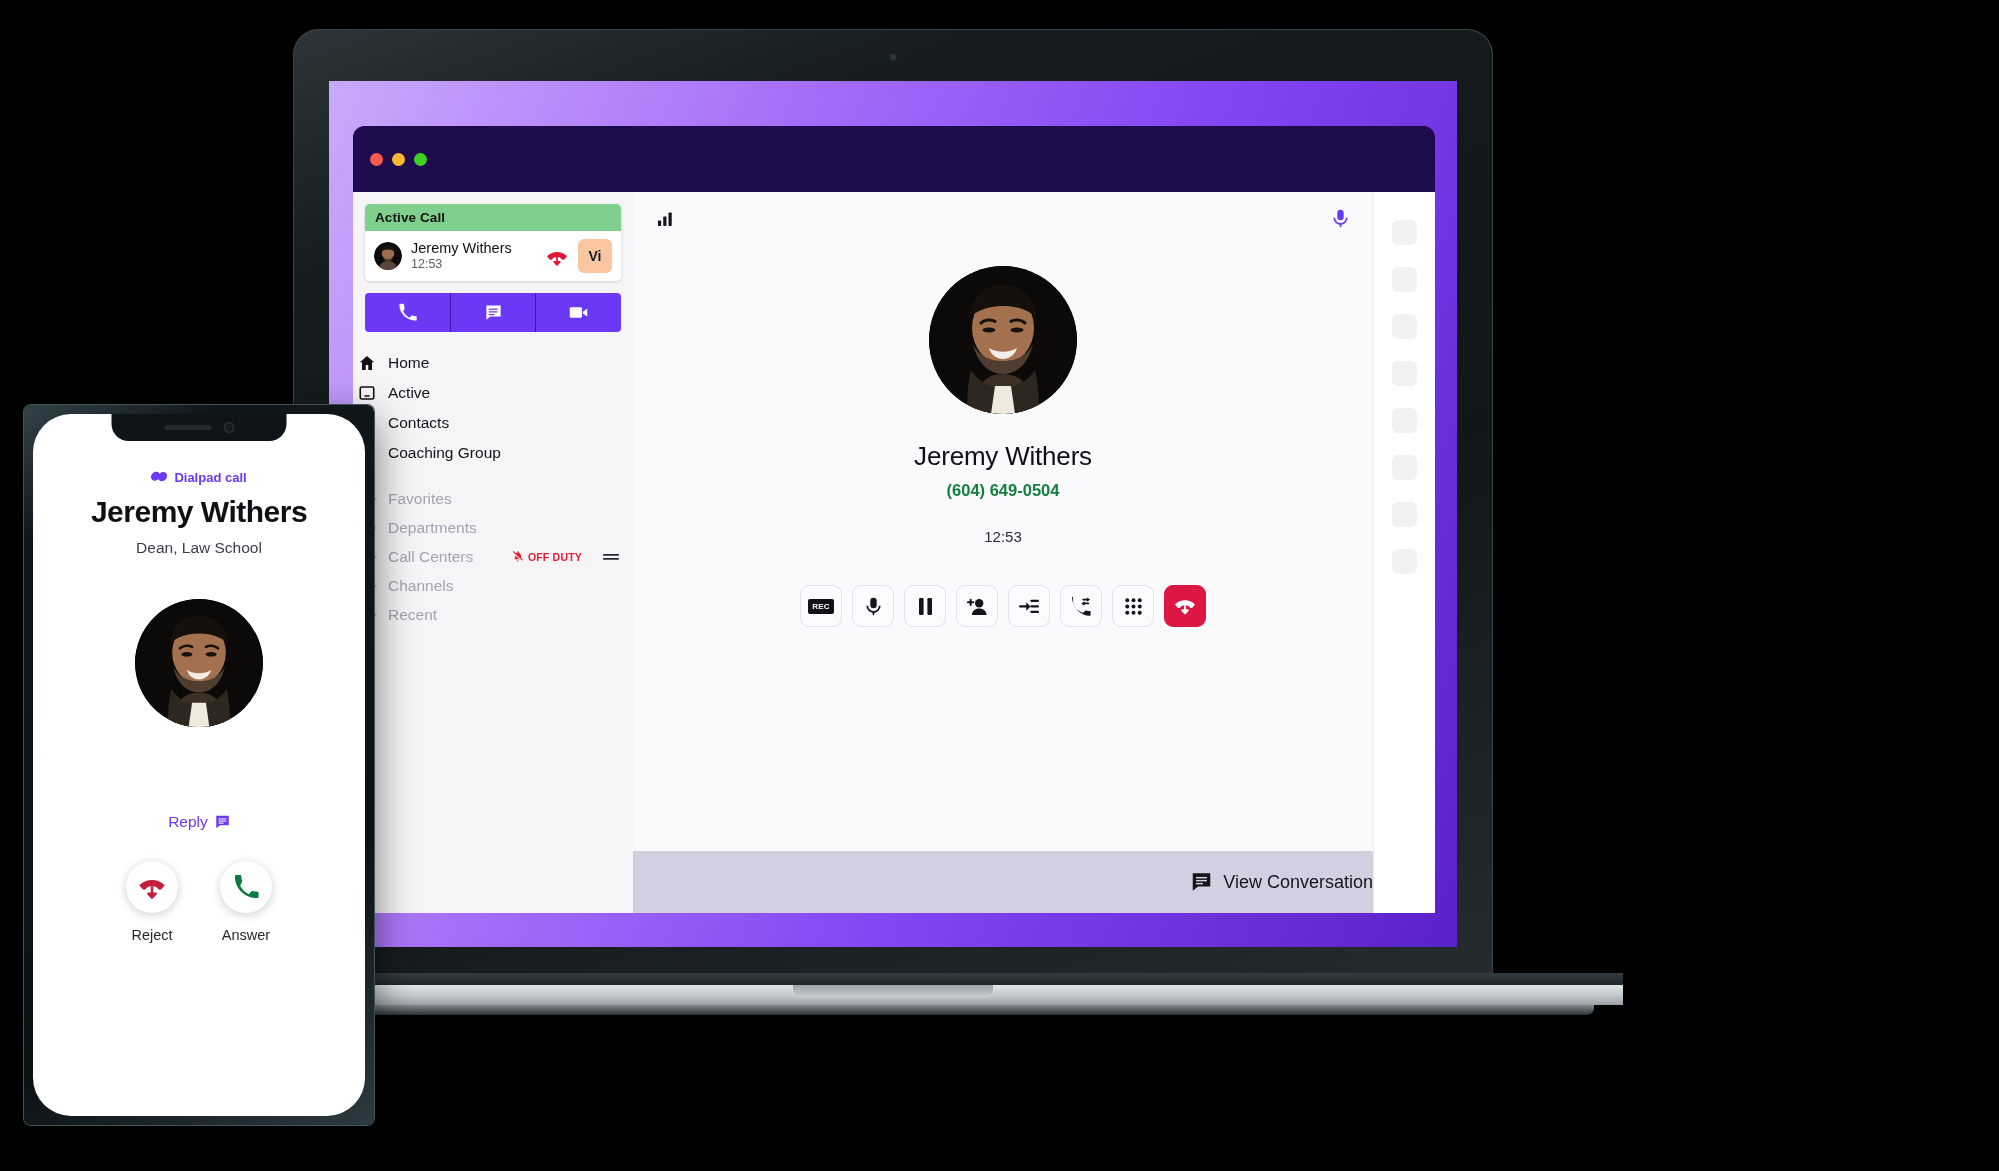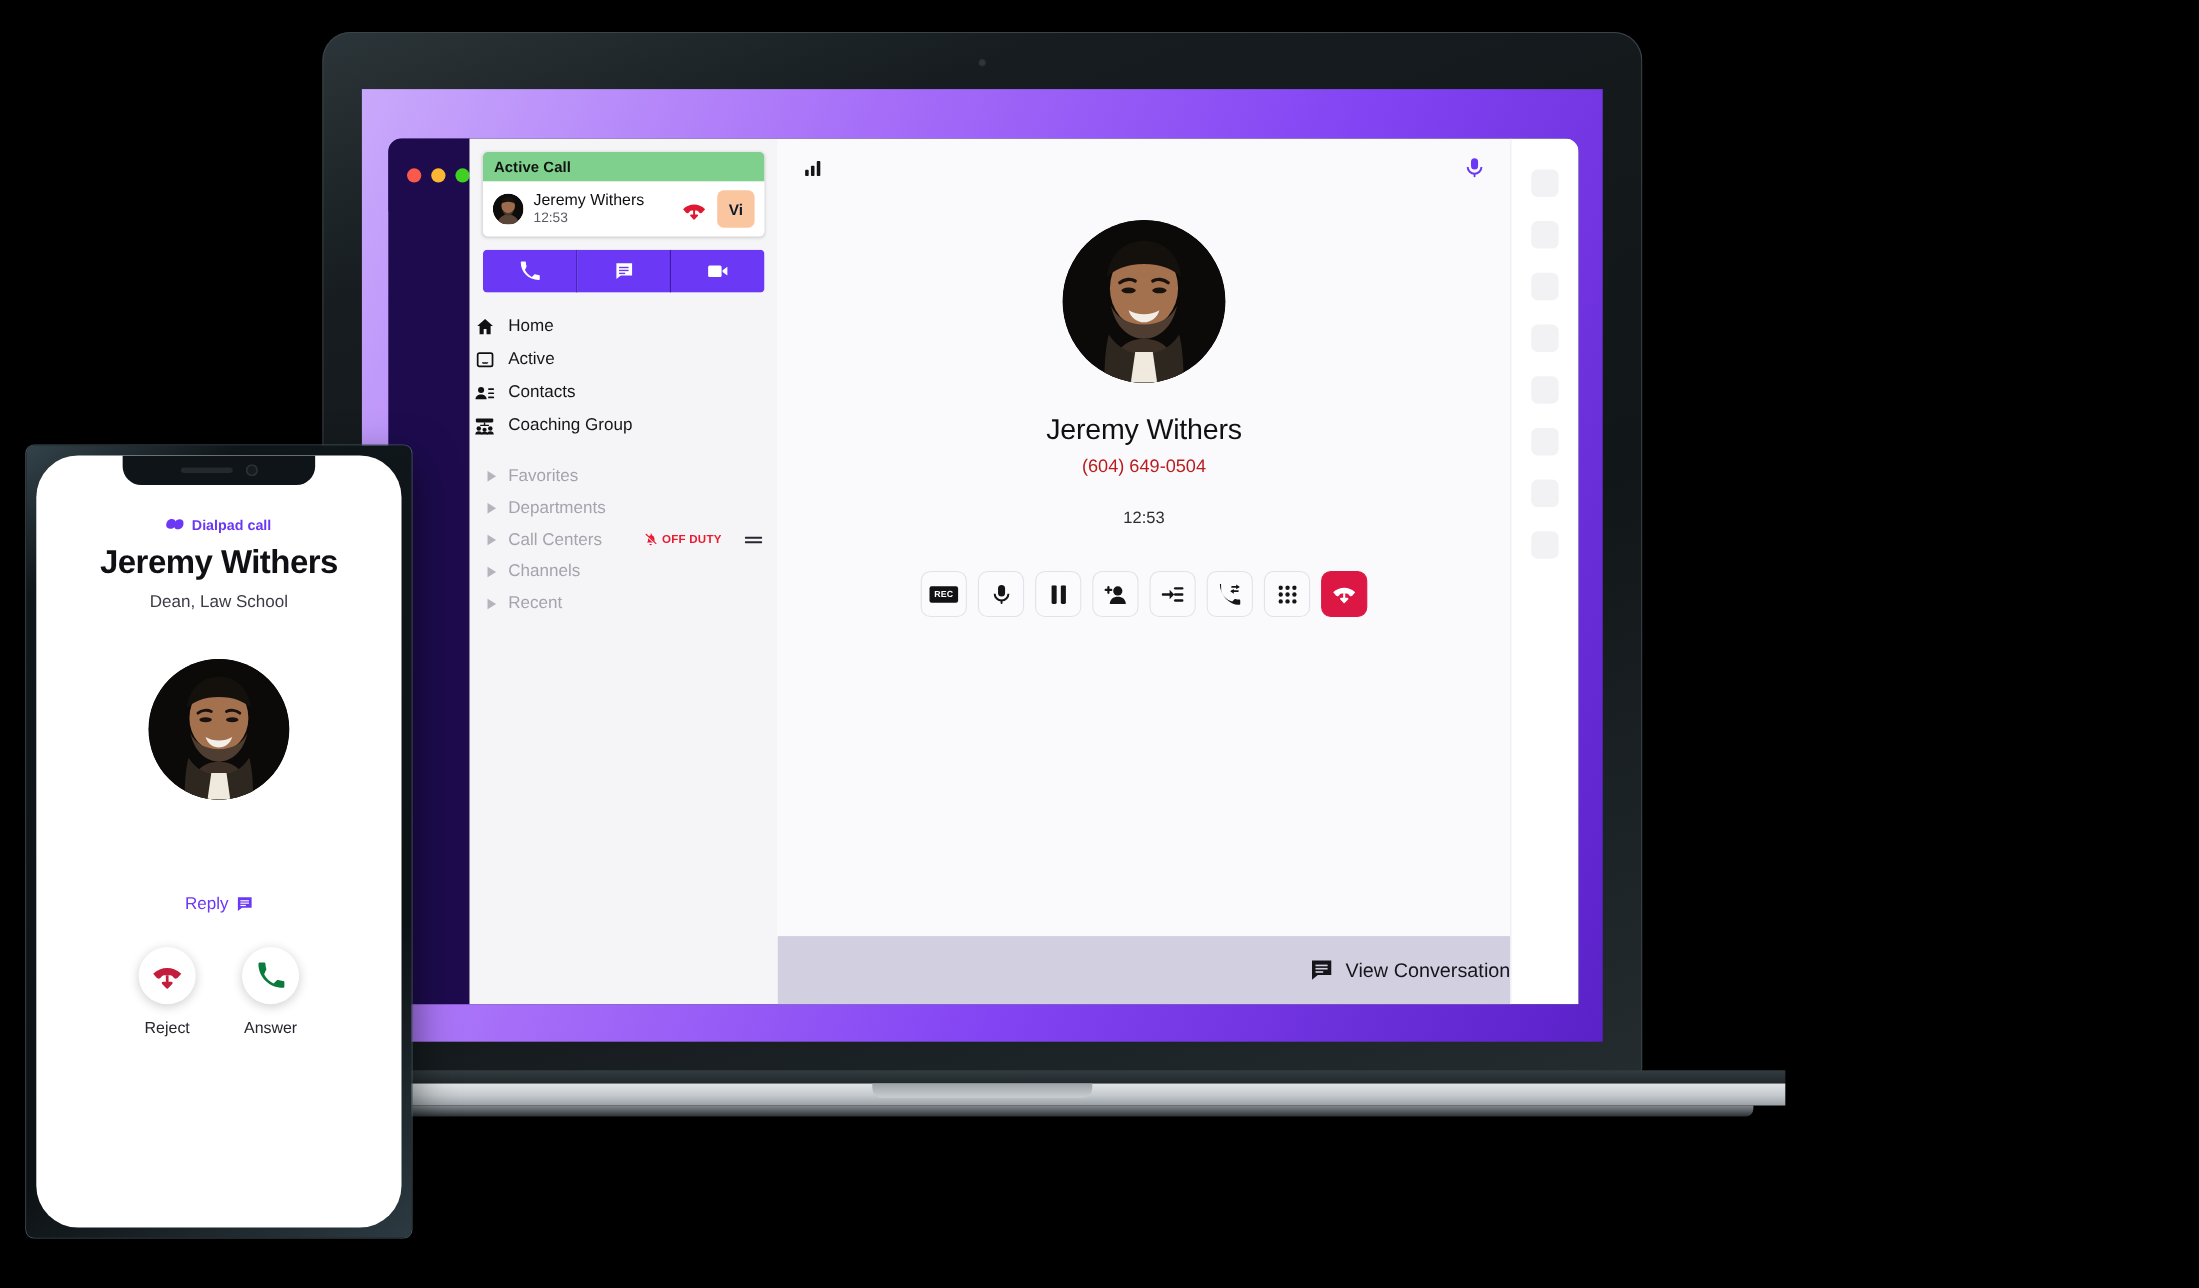--- a/index.html
+++ b/index.html
@@ -55,21 +55,21 @@
     background: linear-gradient(180deg,#83898e 0%, #2b3135 100%);
     border-radius: 0 0 7px 7px;
   }
 
   
   #app-window {
     position: absolute; left: 24px; top: 45px; width: 1082px; height: 787px;
     background: #1d0b4e;
     border-radius: 12px 12px 0 0;
     overflow: hidden;
-    display: flex; 
+    display: flex; flex-direction: column;
   }
   .titlebar {
     height: 66px; background: #1d0b4e; flex: 0 0 66px;
     display: flex; align-items: center; padding-left: 17px; gap: 9px;
   }
   .dot { width: 13px; height: 13px; border-radius: 50%; }
   .dot.red { background: #fa5a4b; }
   .dot.yellow { background: #f9b733; }
   .dot.green { background: #3fd022; }
 
@@ -134,21 +134,21 @@
   }
   .call-stage {
     flex: 1; display: flex; flex-direction: column; align-items: center;
     justify-content: flex-start; padding-top: 30px; min-height: 0;
   }
   .big-avatar {
     width: 148px; height: 148px; border-radius: 50%; overflow: hidden;
     background: #0a0a0a;
   }
   .caller-name { font-size: 26px; color: #101014; margin-top: 27px; letter-spacing: -.2px; }
-  .caller-number { font-size: 16.5px; color: #b91c1c; margin-top: 9px; }
+  .caller-number { font-size: 16.5px; color: #15803d; margin-top: 9px; font-weight: bold; }
   .caller-timer { font-size: 15px; color: #2c2c33; margin-top: 28px; }
 
   .controls { display: flex; align-items: center; gap: 10px; margin-top: 40px; }
   .ctrl {
     width: 42px; height: 42px; border-radius: 9px; background: #fbfbfd;
     border: 1px solid #e2e2ea; display: flex; align-items: center; justify-content: center;
     cursor: pointer;
   }
   .ctrl.danger { background: #dd1744; border-color: #dd1744; }
   .rec-chip {

